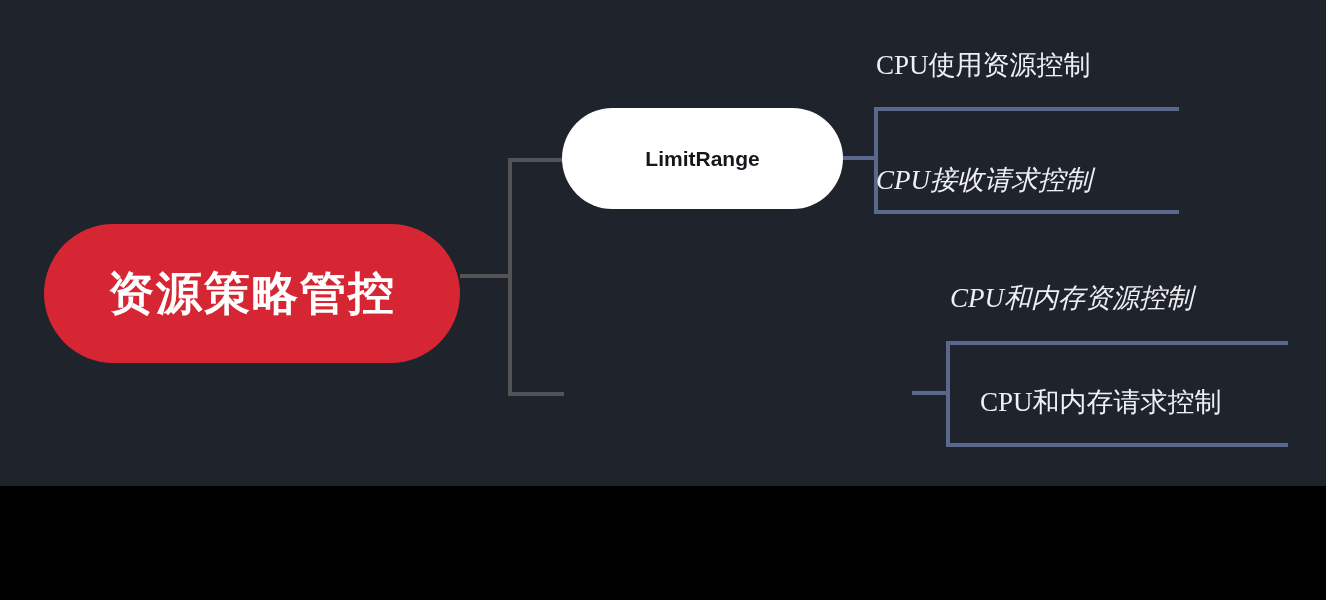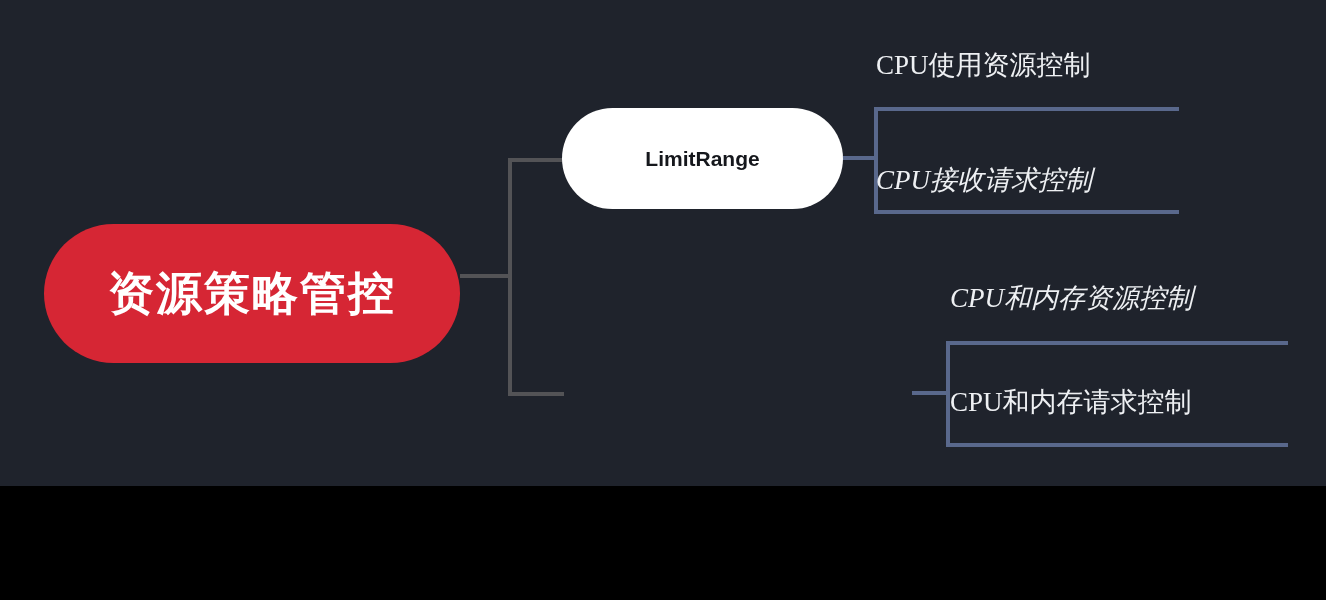--- a/index.html
+++ b/index.html
@@ -76,21 +76,21 @@
   .l-limit-line2 {left:874px;top:210px;width:305px;height:4px;}
   
   .l-quota-stub  {left:912px;top:391px;width:36px;height:4px;}
   .l-quota-v     {left:946px;top:341px;width:4px;height:106px;}
   .l-quota-line1 {left:946px;top:341px;width:342px;height:4px;}
   .l-quota-line2 {left:946px;top:443px;width:342px;height:4px;}
   
   .t-limit-leaf1 {left:876px;top:46px;width:305px;}
   .t-limit-leaf2 {left:876px;top:161px;width:305px;font-style:italic;}
   .t-quota-leaf1 {left:950px;top:279px;width:342px;font-style:italic;}
-  .t-quota-leaf2 {left:950px;top:383px;width:342px;}
+  .t-quota-leaf2 {left:950px;top:383px;width:342px;padding-left:30px;}
 </style>
 </head>
 <body>
 
 <div class="canvas">
   <div class="content">
 
     <div class="conn c-root-stub"></div>
     <div class="conn c-trunk-v"></div>
     <div class="conn c-limit-stub"></div>

